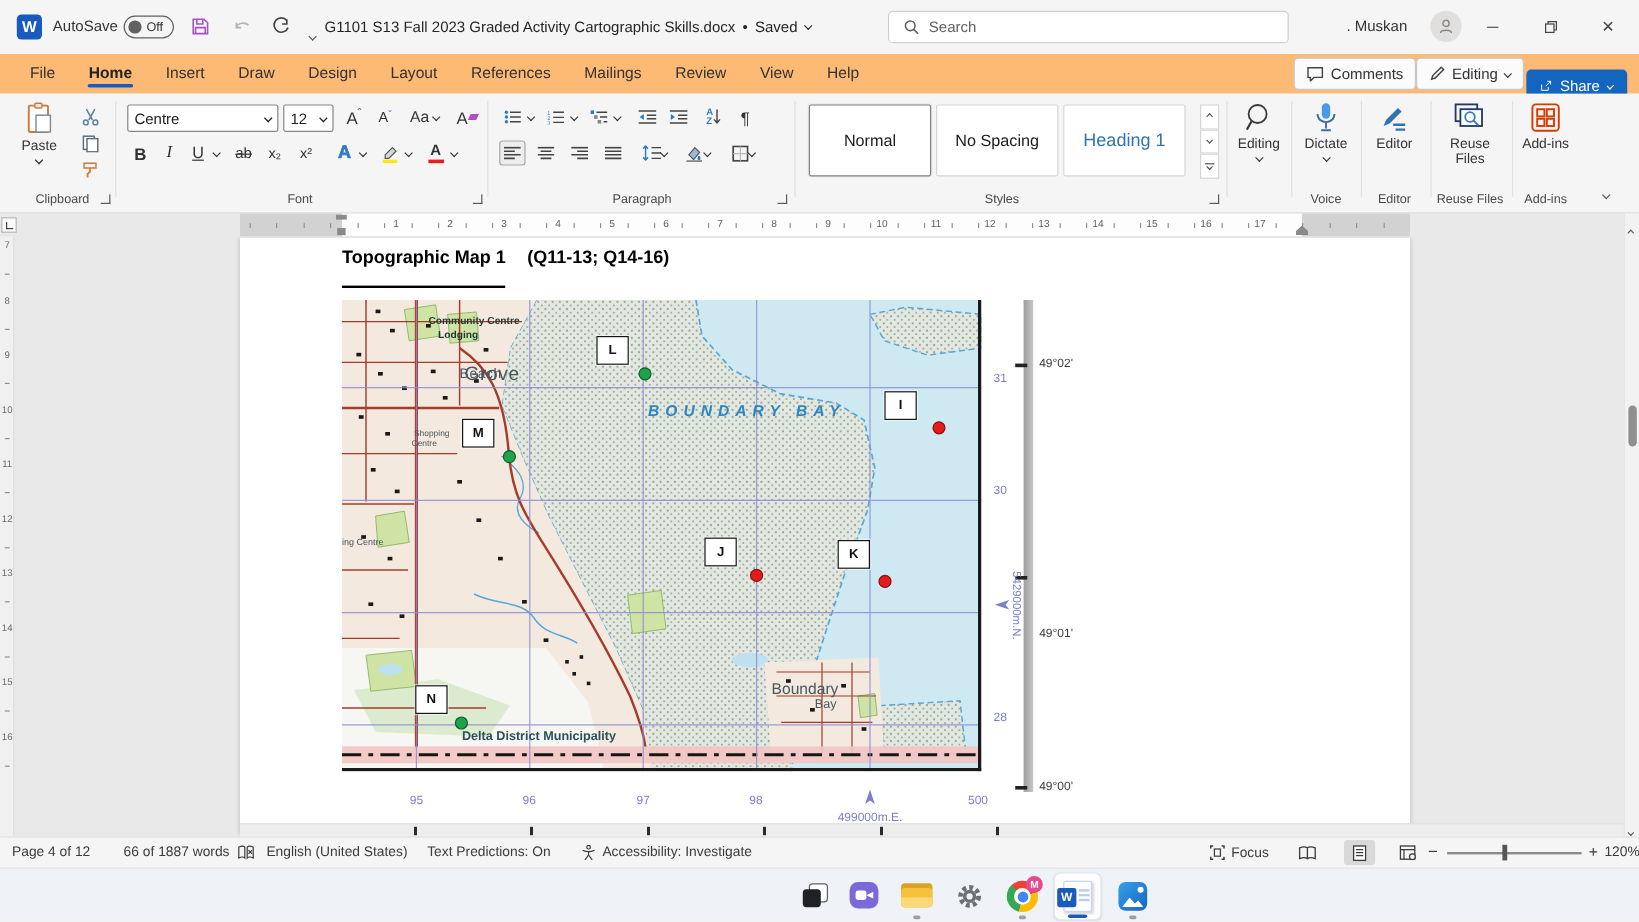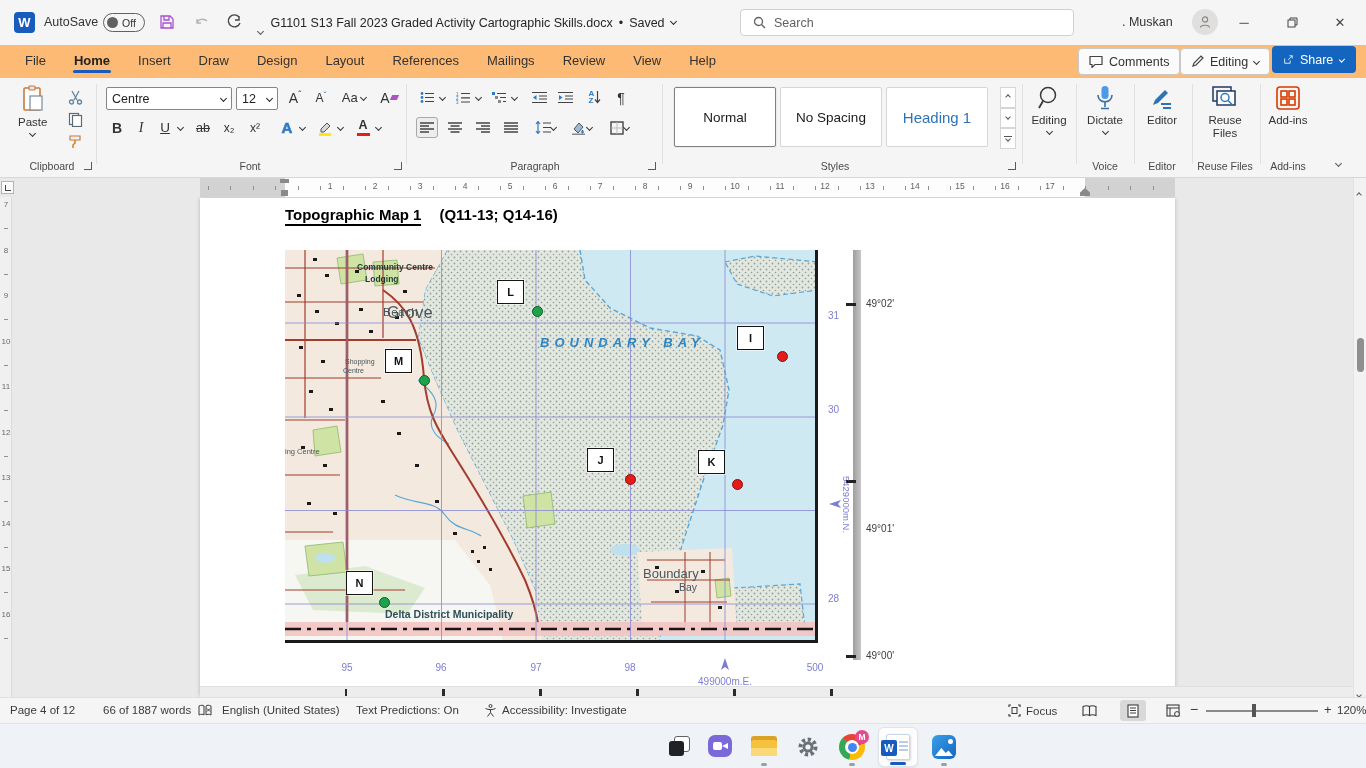--- a/index.html
+++ b/index.html
@@ -23,21 +23,21 @@
   .user-name{position:absolute;left:1122px;top:15px;font-size:12.5px;color:#333}
   .avatar{position:absolute;left:1192px;top:9px;width:26px;height:26px;border-radius:50%;background:#e1dfdd;display:flex;align-items:center;justify-content:center}
   .win-ctl{position:absolute;top:0;width:44px;height:45px;display:flex;align-items:center;justify-content:center;color:#444;font-size:13px}
   
   .tabrow{position:absolute;left:0;top:45px;width:1366px;height:33px;background:#fdba74}
   .tabstrip{position:absolute;left:14px;top:0;height:33px;display:flex;align-items:center;gap:6px}
   .rtab{padding:5px 11px 7px 11px;font-size:13px;color:#323232;position:relative;cursor:default}
   .rtab.active{font-weight:bold;color:#222}
   .rtab.active::after{content:"";position:absolute;left:10px;right:10px;bottom:2px;height:3px;border-radius:2px;background:#185abd}
   .pillbtn{position:absolute;top:3px;height:27px;border:1px solid #c8c8c8;border-radius:4px;background:#fbfbfb;display:flex;align-items:center;gap:6px;padding:0 10px;font-size:12.5px;color:#333}
-  .sharebtn{position:absolute;top:1px;height:27px;border-radius:4px;background:#1465c0;color:#fff;display:flex;align-items:center;gap:7px;padding:2px 12px;font-size:12.5px}
+  .sharebtn{position:absolute;top:13px;height:27px;border-radius:4px;background:#1465c0;color:#fff;display:flex;align-items:center;gap:7px;padding:2px 12px;font-size:12.5px}
   
   .ribbon{position:absolute;left:0;top:78px;width:1366px;height:100px;background:#f5f5f5;border-bottom:1px solid #d8d8d8}
   .gsep{position:absolute;top:6px;height:80px;width:1px;background:#e0e0e0}
   .glabel{position:absolute;top:82px;font-size:10.5px;color:#494949;text-align:center}
   .launcher{position:absolute;top:84px;width:8px;height:8px;border-right:1.2px solid #5a5a5a;border-bottom:1.2px solid #5a5a5a}
   .bigbtn{position:absolute;top:7px;display:flex;flex-direction:column;align-items:center;gap:3px;font-size:11.5px;color:#333}
   .smallbtn{position:absolute;width:22px;height:21px;display:flex;align-items:center;justify-content:center;border-radius:3px;color:#333}
   .smallbtn.sel{border:1px solid #a9a9a9;background:#ededed}
   .combo{position:absolute;height:23px;background:#fff;border:1px solid #868686;border-radius:2px;display:flex;align-items:center;justify-content:space-between;padding:0 5px;font-size:12.5px;color:#222}
   .glyph-b{font-weight:bold;font-size:14px}
@@ -61,21 +61,21 @@
   .indent-left-t{position:absolute;left:280px;top:1px;width:9px;height:4px;background:#8a8a8a}
   .indent-left-b{position:absolute;left:281px;top:12px;width:7px;height:6px;background:#8a8a8a}
   .indent-right{position:absolute;left:1080px;top:10px;width:10px;height:8px;background:#8a8a8a;clip-path:polygon(50% 0,100% 55%,100% 100%,0 100%,0 55%)}
   
   .docarea{position:absolute;left:0;top:197px;width:1366px;height:500px;background:#e9e9e9;overflow:hidden}
   .vruler{position:absolute;left:0;top:0;width:12px;height:500px;background:#f0f0f0;border-right:1px solid #dcdcdc}
   .vrnum{position:absolute;left:0;width:12px;text-align:center;font-size:8px;color:#6a6a6a}
   .vrtick{position:absolute;left:4px;width:4px;height:1px;background:#909090}
   .page{position:absolute;left:200px;top:1px;width:975px;height:498px;background:#fff;box-shadow:0 0 4px rgba(0,0,0,.22)}
   .doc-heading{position:absolute;left:85px;top:8px;font-size:15px;font-weight:bold;color:#000;display:flex;align-items:baseline}
-  .doc-heading .t{border-bottom:2px solid #000;padding-bottom:1px}
+  .doc-heading .t{border-bottom:2px solid #000;padding-bottom:15px}
   .doc-heading .q{margin-left:18px}
   .mapfig{position:absolute;left:85px;top:52px;width:533px;height:393px;overflow:hidden}
   .maplabel{position:absolute;color:#49565c;white-space:nowrap}
   .marker-box{position:absolute;width:27px;height:24px;background:#fff;border:1.4px solid #141414;display:flex;align-items:center;justify-content:center;font-size:11px;font-weight:bold;color:#111;box-shadow:0 0 0 1px rgba(255,255,255,.5)}
   .marker-dot{position:absolute;width:11px;height:11px;border-radius:50%}
   .dot-green{background:#1ea34a;border:1.6px solid #0c5f2b}
   .dot-red{background:#e31b1b;border:1.6px solid #8f0e0e}
   .gridnum{position:absolute;font-size:10px;color:#7d7dd1;transform:translateX(-50%)}
   .gridnum-r{position:absolute;font-size:10px;color:#7d7dd1}
   .latlabel{position:absolute;left:666px;font-size:10px;color:#3c3c3c;white-space:nowrap}

